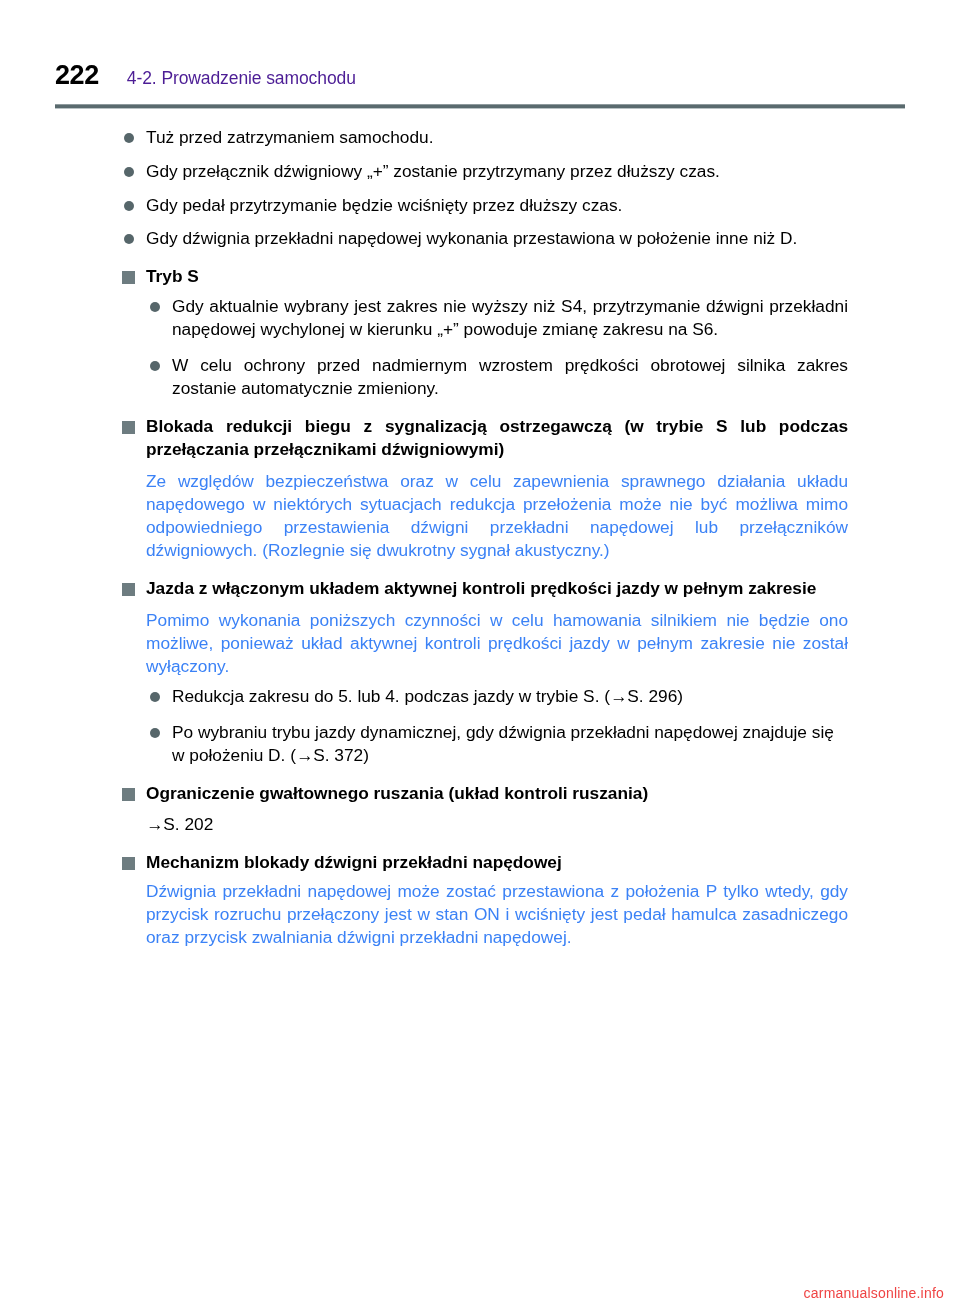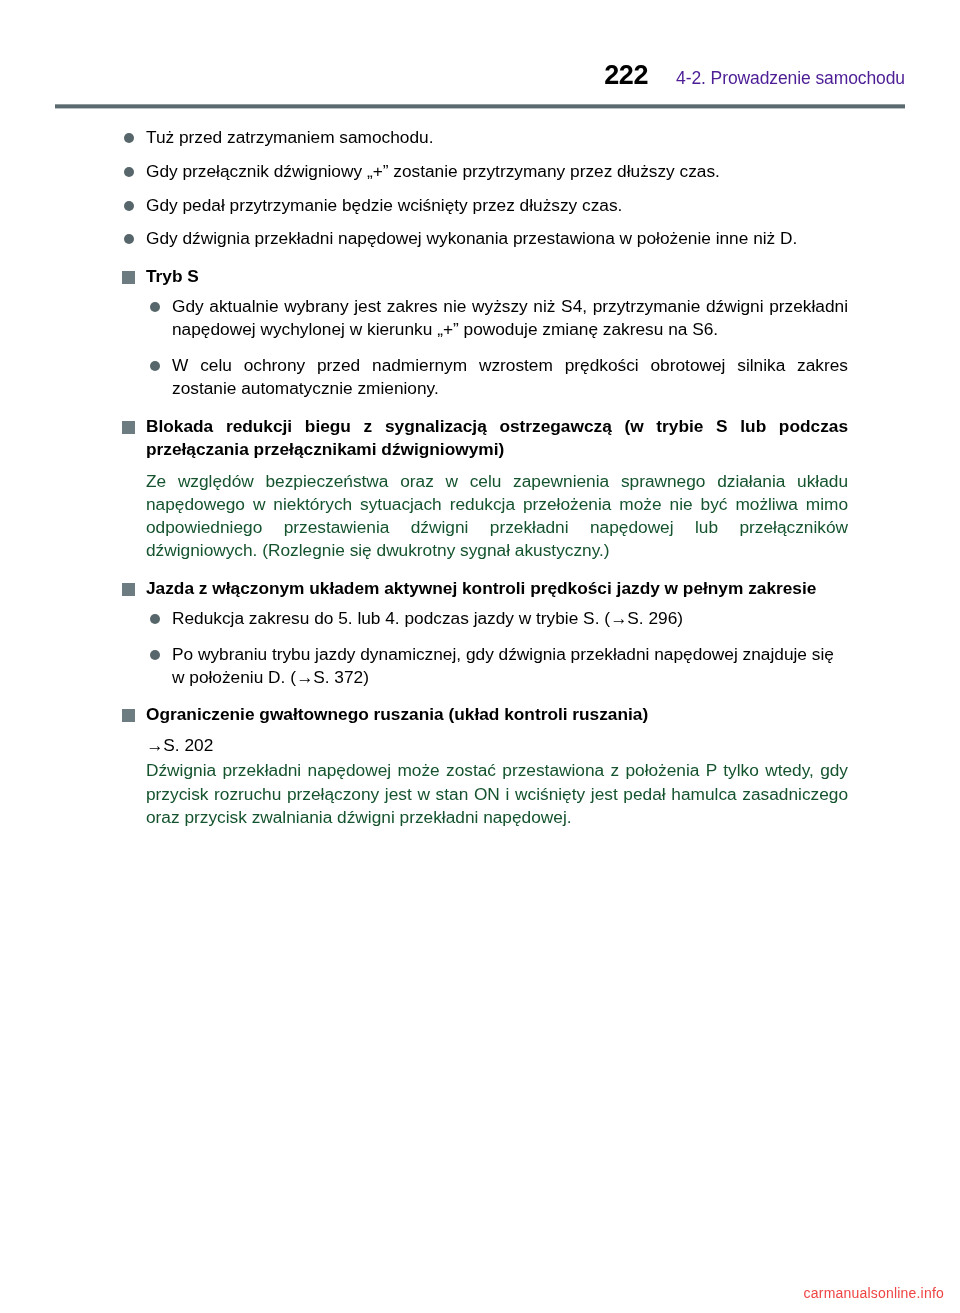--- a/index.html
+++ b/index.html
@@ -22,21 +22,20 @@
   }
 
   
   .header {
     position: absolute;
     left: 55px;
     top: 62px;
     width: 850px;
     display: flex;
     align-items: baseline;
-    justify-content: flex-end;
   }
   .page-number {
     font-size: 27px;
     font-weight: bold;
     letter-spacing: -0.4px;
     line-height: 1;
     color: #000;
   }
   .header-title {
     font-size: 17.5px;
@@ -121,21 +120,21 @@
     background: #6d7c80;
   }
 
   
   .body-par {
     padding-left: 28px;
     margin-top: 9px;
     margin-bottom: 2px;
     font-size: 17.3px;
     line-height: 1.335;
-    color: #14532d;
+    color: #3b82f6;
     text-align: justify;
     text-justify: inter-word;
   }
   .body-par.tight { margin-top: 2px; }
 
   .ref-line {
     padding-left: 28px;
     margin-top: 8px;
     font-size: 17.3px;
     line-height: 1.33;
@@ -181,32 +180,34 @@
       </div>
     </div>
 
     <div>
       <div class="section-head">Blokada redukcji biegu z sygnalizacją ostrzegawczą (w trybie S lub podczas przełączania przełącznikami dźwigniowymi)</div>
       <div class="body-par">Ze względów bezpieczeństwa oraz w celu zapewnienia sprawnego działania układu napędowego w niektórych sytuacjach redukcja przełożenia może nie być możliwa mimo odpowiedniego przestawienia dźwigni przekładni napędowej lub przełączników dźwigniowych. (Rozlegnie się dwukrotny sygnał akustyczny.)</div>
     </div>
 
     <div>
       <div class="section-head">Jazda z włączonym układem aktywnej kontroli prędkości jazdy w pełnym zakresie</div>
+      <div class="body-par">Pomimo wykonania poniższych czynności w celu hamowania silnikiem nie będzie ono możliwe, ponieważ układ aktywnej kontroli prędkości jazdy w pełnym zakresie nie został wyłączony.</div>
       <div class="bullet-group">
         <div class="bullet-item nojustify">Redukcja zakresu do 5. lub 4. podczas jazdy w trybie S. (→S. 296)</div>
         <div class="bullet-item nojustify">Po wybraniu trybu jazdy dynamicznej, gdy dźwignia przekładni napędowej znajduje się w położeniu D. (→S. 372)</div>
       </div>
     </div>
 
     <div>
       <div class="section-head nojustify">Ograniczenie gwałtownego ruszania (układ kontroli ruszania)</div>
       <div class="ref-line">→S. 202</div>
     </div>
 
     <div>
+      <div class="section-head nojustify">Mechanizm blokady dźwigni przekładni napędowej</div>
       <div class="body-par tight">Dźwignia przekładni napędowej może zostać przestawiona z położenia P tylko wtedy, gdy przycisk rozruchu przełączony jest w stan ON i wciśnięty jest pedał hamulca zasadniczego oraz przycisk zwalniania dźwigni przekładni napędowej.</div>
     </div>
 
   </div>
 
   <div class="watermark">carmanualsonline.info</div>
 
 </div>
 
 </body></html>

